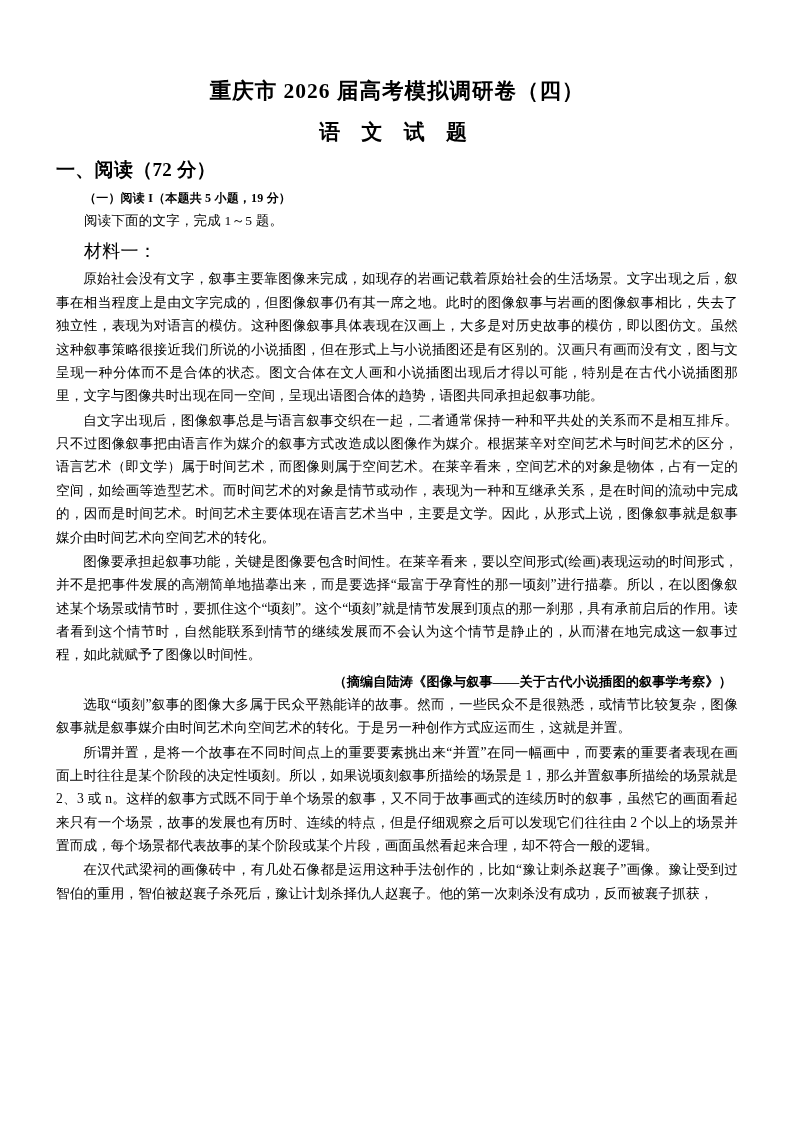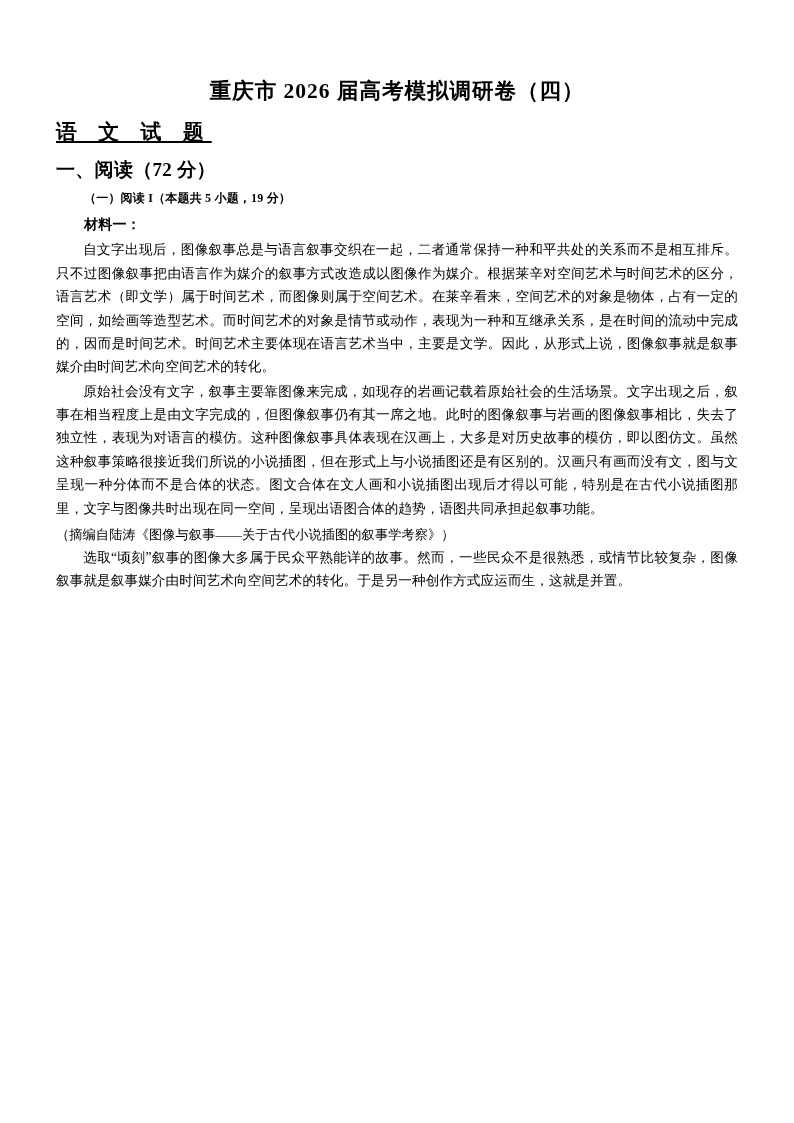--- a/index.html
+++ b/index.html
@@ -22,27 +22,26 @@
   }
   .doc-title {
     text-align: center;
     font-size: 21.5px;
     font-weight: bold;
     letter-spacing: 1px;
     margin: 14px 0 0 0;
     line-height: 1.4;
   }
   .doc-subtitle {
-    text-align: left;
+    text-align: center;
     font-size: 21px;
     font-weight: bold;
     letter-spacing: 8px;
     margin: 12px 0 2px 0;
     line-height: 1.4;
-    text-decoration: underline;
   }
   .section-heading {
     font-size: 19px;
     font-weight: bold;
     margin: 10px 0 6px 0;
     letter-spacing: 0.3px;
   }
   .sub-heading {
     font-size: 12px;
     font-weight: bold;
@@ -50,58 +49,64 @@
     padding-left: 28px;
     letter-spacing: 0.2px;
   }
   .instruction {
     font-size: 13.5px;
     margin: 5px 0 5px 0;
     padding-left: 28px;
     letter-spacing: 0.2px;
   }
   .material-label {
-    font-size: 14px;
-    font-weight: bold;
+    font-size: 18px;
+    font-weight: normal;
     margin: 9px 0 4px 0;
     padding-left: 28px;
     letter-spacing: 0.2px;
   }
   .para {
     font-size: 13.6px;
     line-height: 1.72;
     text-align: justify;
     text-justify: inter-ideograph;
     text-indent: 2em;
     margin: 0 0 1px 0;
     letter-spacing: 0.1px;
   }
   .source {
     font-size: 13.2px;
+    text-align: right;
     margin: 6px 0 2px 0;
     padding-right: 6px;
     letter-spacing: 0.1px;
+    font-weight: bold;
   }
 </style>
 </head>
 <body>
 
 <div class="page">
 
   <h1 class="doc-title">重庆市 2026 届高考模拟调研卷（四）</h1>
   <h2 class="doc-subtitle">语 文 试 题</h2>
 
   <div class="section-heading">一、阅读（72 分）</div>
 
   <div class="sub-heading">（一）阅读 I（本题共 5 小题，19 分）</div>
 
+  <div class="instruction">阅读下面的文字，完成 1～5 题。</div>
 
   <div class="material-label">材料一：</div>
 
+  <p class="para">原始社会没有文字，叙事主要靠图像来完成，如现存的岩画记载着原始社会的生活场景。文字出现之后，叙事在相当程度上是由文字完成的，但图像叙事仍有其一席之地。此时的图像叙事与岩画的图像叙事相比，失去了独立性，表现为对语言的模仿。这种图像叙事具体表现在汉画上，大多是对历史故事的模仿，即以图仿文。虽然这种叙事策略很接近我们所说的小说插图，但在形式上与小说插图还是有区别的。汉画只有画而没有文，图与文呈现一种分体而不是合体的状态。图文合体在文人画和小说插图出现后才得以可能，特别是在古代小说插图那里，文字与图像共时出现在同一空间，呈现出语图合体的趋势，语图共同承担起叙事功能。</p>
   <p class="para">自文字出现后，图像叙事总是与语言叙事交织在一起，二者通常保持一种和平共处的关系而不是相互排斥。只不过图像叙事把由语言作为媒介的叙事方式改造成以图像作为媒介。根据莱辛对空间艺术与时间艺术的区分，语言艺术（即文学）属于时间艺术，而图像则属于空间艺术。在莱辛看来，空间艺术的对象是物体，占有一定的空间，如绘画等造型艺术。而时间艺术的对象是情节或动作，表现为一种和互继承关系，是在时间的流动中完成的，因而是时间艺术。时间艺术主要体现在语言艺术当中，主要是文学。因此，从形式上说，图像叙事就是叙事媒介由时间艺术向空间艺术的转化。</p>
-  <p class="para">原始社会没有文字，叙事主要靠图像来完成，如现存的岩画记载着原始社会的生活场景。文字出现之后，叙事在相当程度上是由文字完成的，但图像叙事仍有其一席之地。此时的图像叙事与岩画的图像叙事相比，失去了独立性，表现为对语言的模仿。这种图像叙事具体表现在汉画上，大多是对历史故事的模仿，即以图仿文。虽然这种叙事策略很接近我们所说的小说插图，但在形式上与小说插图还是有区别的。汉画只有画而没有文，图与文呈现一种分体而不是合体的状态。图文合体在文人画和小说插图出现后才得以可能，特别是在古代小说插图那里，文字与图像共时出现在同一空间，呈现出语图合体的趋势，语图共同承担起叙事功能。</p>
+  <p class="para">图像要承担起叙事功能，关键是图像要包含时间性。在莱辛看来，要以空间形式(绘画)表现运动的时间形式，并不是把事件发展的高潮简单地描摹出来，而是要选择“最富于孕育性的那一顷刻”进行描摹。所以，在以图像叙述某个场景或情节时，要抓住这个“顷刻”。这个“顷刻”就是情节发展到顶点的那一刹那，具有承前启后的作用。读者看到这个情节时，自然能联系到情节的继续发展而不会认为这个情节是静止的，从而潜在地完成这一叙事过程，如此就赋予了图像以时间性。</p>
 
   <div class="source">（摘编自陆涛《图像与叙事——关于古代小说插图的叙事学考察》）</div>
 
 
   <p class="para">选取“顷刻”叙事的图像大多属于民众平熟能详的故事。然而，一些民众不是很熟悉，或情节比较复杂，图像叙事就是叙事媒介由时间艺术向空间艺术的转化。于是另一种创作方式应运而生，这就是并置。</p>
+  <p class="para">所谓并置，是将一个故事在不同时间点上的重要要素挑出来“并置”在同一幅画中，而要素的重要者表现在画面上时往往是某个阶段的决定性顷刻。所以，如果说顷刻叙事所描绘的场景是 1，那么并置叙事所描绘的场景就是 2、3 或 n。这样的叙事方式既不同于单个场景的叙事，又不同于故事画式的连续历时的叙事，虽然它的画面看起来只有一个场景，故事的发展也有历时、连续的特点，但是仔细观察之后可以发现它们往往由 2 个以上的场景并置而成，每个场景都代表故事的某个阶段或某个片段，画面虽然看起来合理，却不符合一般的逻辑。</p>
+  <p class="para">在汉代武梁祠的画像砖中，有几处石像都是运用这种手法创作的，比如“豫让刺杀赵襄子”画像。豫让受到过智伯的重用，智伯被赵襄子杀死后，豫让计划杀择仇人赵襄子。他的第一次刺杀没有成功，反而被襄子抓获，</p>
 
 </div>
 
 </body></html>

